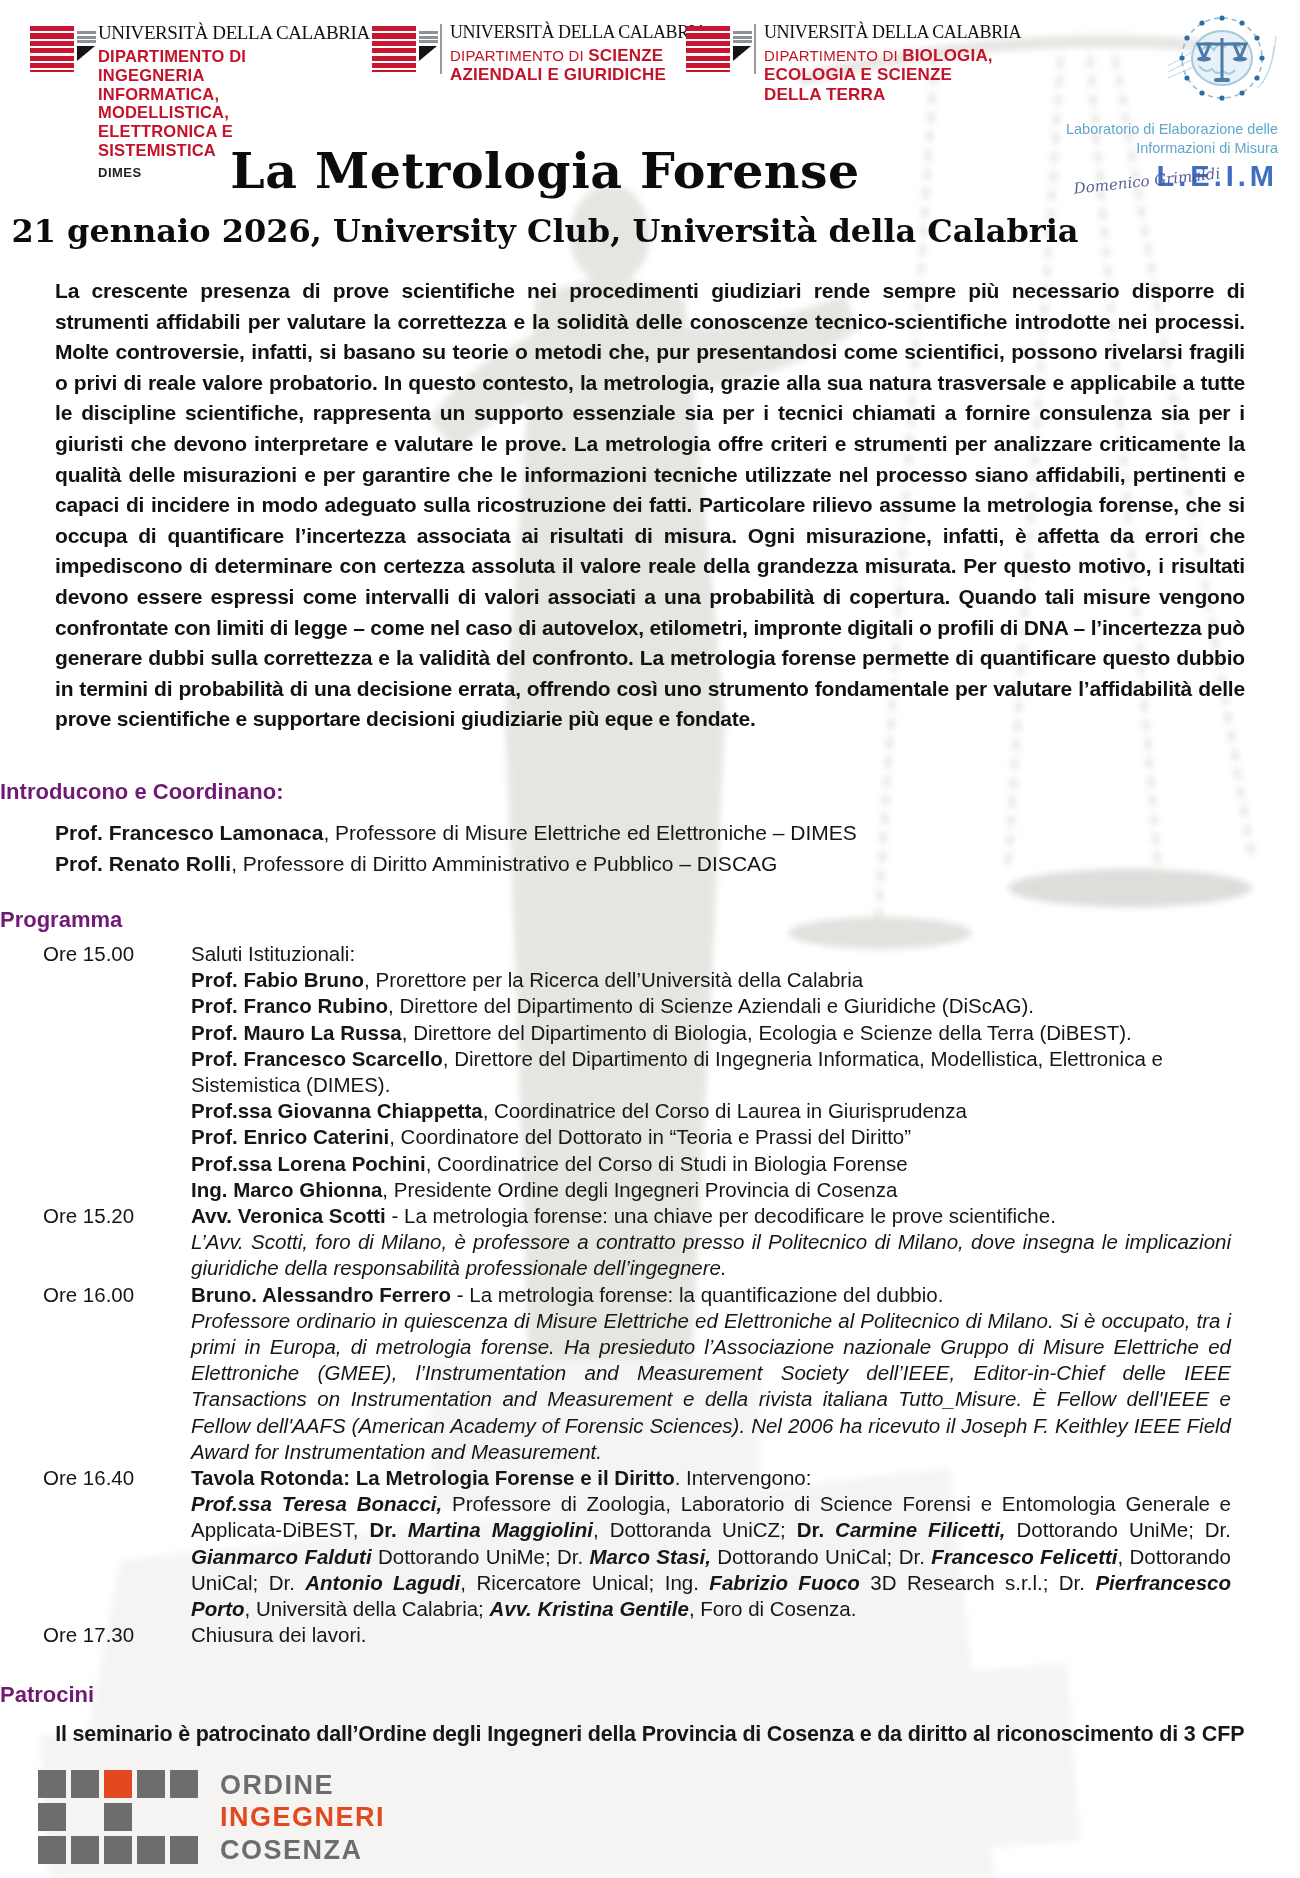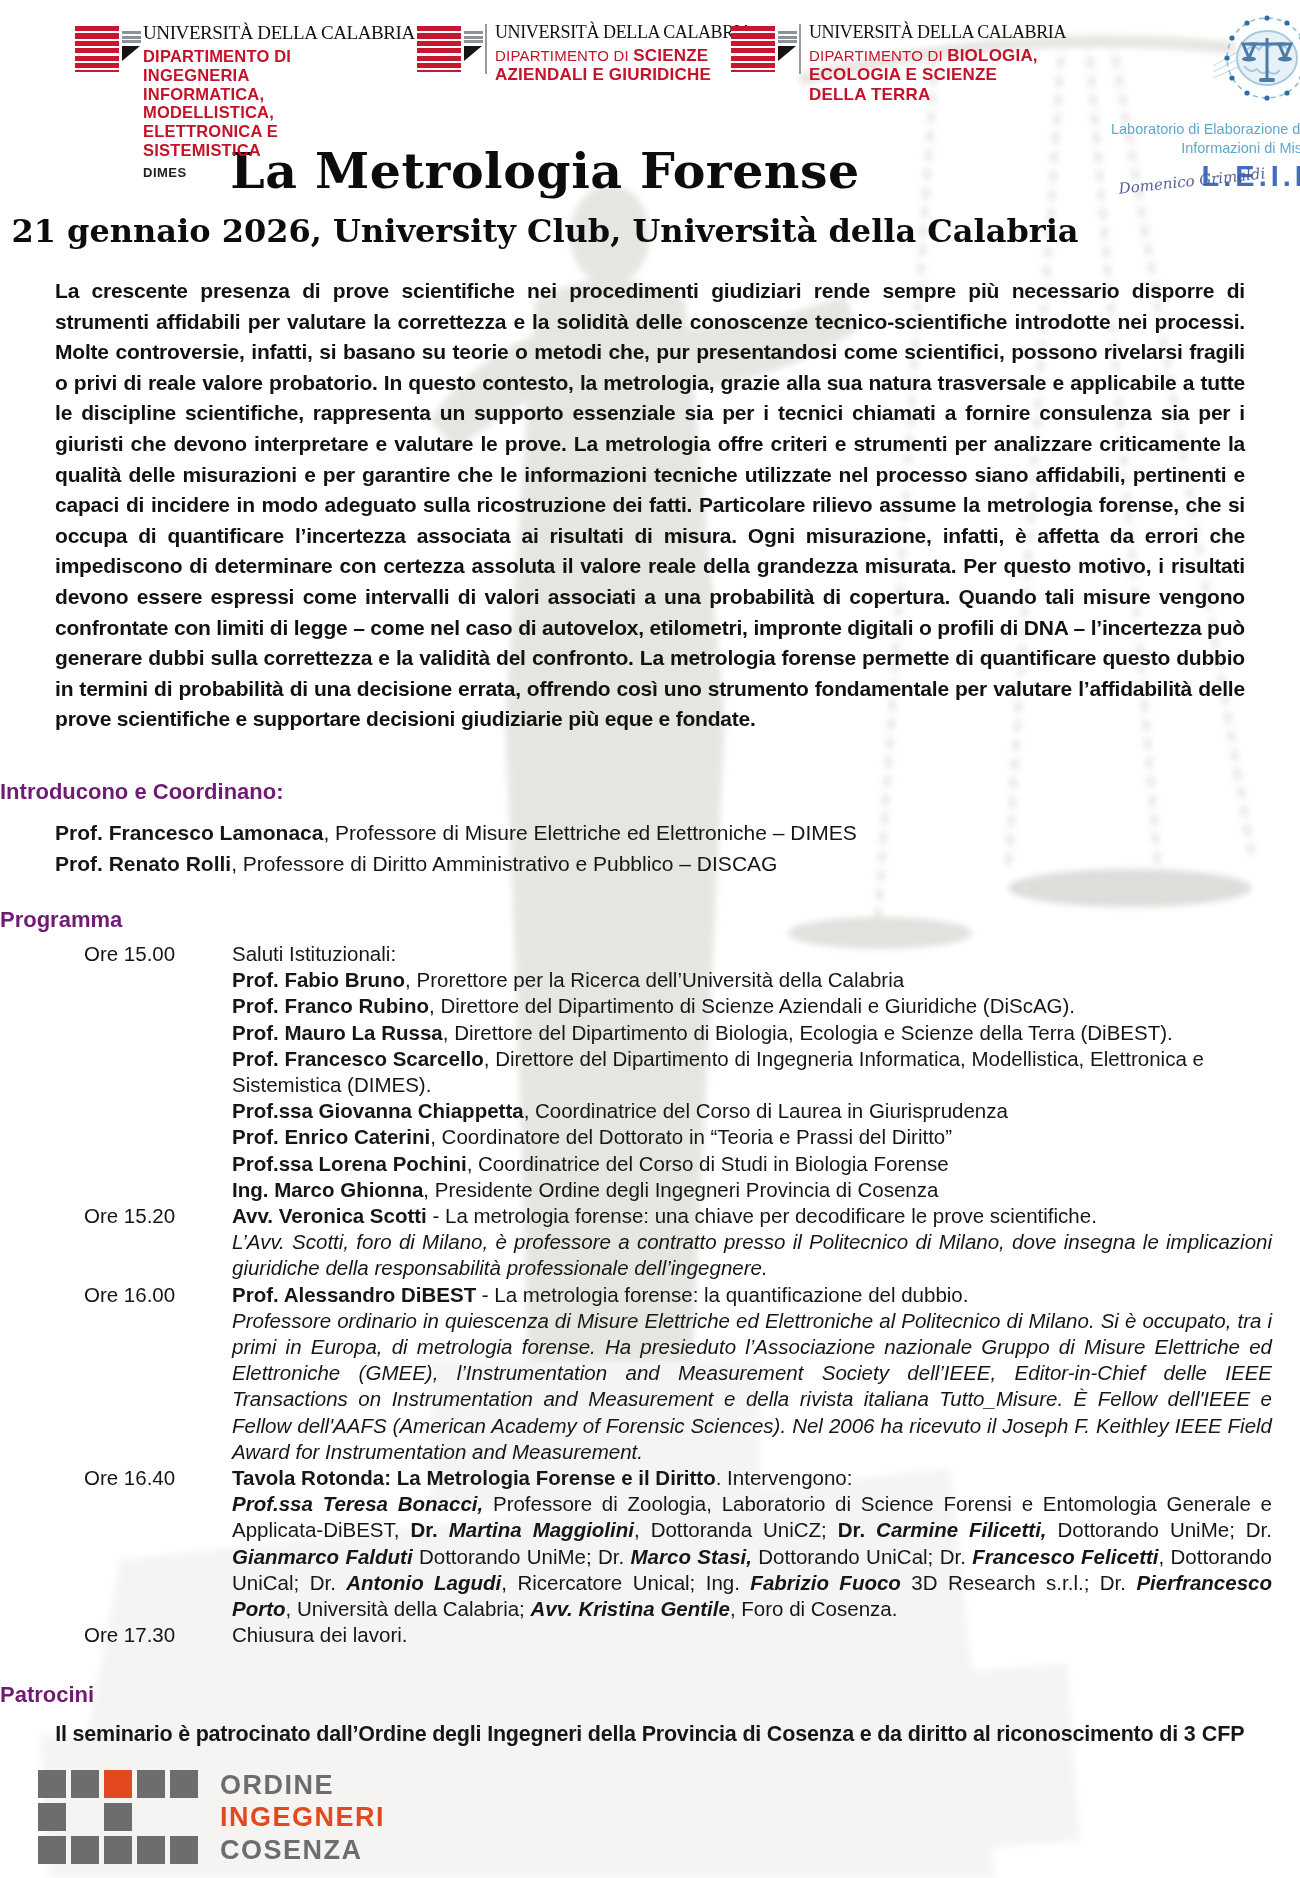--- a/index.html
+++ b/index.html
@@ -5,21 +5,21 @@
   html,body { margin:0; padding:0; background:#ffffff; }
   .page {
     position:relative; width:1300px; height:1878px; background:#ffffff;
     overflow:hidden; font-family:"Liberation Sans", sans-serif; color:#161616;
   }
   .content { position:relative; z-index:2; }
   
   .watermark { position:absolute; left:0; top:0; z-index:1; opacity:0.20; filter:blur(3px); }
 
   
-  .header { position:relative; height:142px;margin-left:45px; }
+  .header { position:relative; height:142px; }
   .logo-block { position:absolute; display:flex; align-items:flex-start; }
   .uni-icon { position:relative; width:68px; height:54px; flex:0 0 auto; }
   .uni-icon .red  { position:absolute; left:0; top:4px; width:44px; height:46px;
                     background:repeating-linear-gradient(to bottom,#c81530 0 5.2px,#ffffff 5.2px 7.4px); }
   .uni-icon .gray { position:absolute; left:47px; top:9px; width:19px; height:13px;
                     background:repeating-linear-gradient(to bottom,#8d9298 0 3px,#ffffff 3px 4.6px); }
   .uni-icon .tri  { position:absolute; left:47px; top:24px; width:0; height:0;
                     border-top:15px solid #141414; border-right:18px solid transparent; }
   .vdiv { width:2px; background:#9a9a9a; height:50px; margin:2px 8px 0 0; }
   .uni-name { font-family:"Liberation Serif", serif; font-size:18px; letter-spacing:-0.4px; color:#111; white-space:nowrap; }
@@ -52,21 +52,21 @@
            text-align:justify; letter-spacing:-0.2px; color:#111; }
 
   
   .sec-h { text-align:left; font-weight:bold; font-size:22px; color:#701a75; }
   .h-intro { margin-top:44px; }
   .people { margin:12px 55px 0 55px; font-size:21px; line-height:31px; }
   .people .b { font-weight:bold; }
   .h-prog { margin-top:28px; }
 
   .program { margin-top:8px; }
-  .prow { display:flex; padding-left:84px; }
+  .prow { display:flex; padding-left:43px; }
   .ptime { flex:0 0 148px; font-size:20.5px; line-height:26.2px; }
   .pcontent { flex:0 0 1040px; font-size:20.5px; line-height:26.2px; }
   .pline.just { text-align:justify; }
   .pline .b, .pline .bi { font-weight:bold; }
   .pline .i, .pline .bi { font-style:italic; }
   .pline.it { font-style:italic; }
 
   .h-patro { margin-top:34px; }
   .sponsor { margin:14px 50px 0 50px; text-align:center; font-weight:bold; font-size:21.5px; letter-spacing:-0.2px; }
   .sponsor .xb { letter-spacing:0; }
@@ -232,21 +232,21 @@
         <div class="prow">
           <div class="ptime">Ore 15.20</div>
           <div class="pcontent">
             <div class="pline"><span class="b">Avv. Veronica Scotti</span><span> - La metrologia forense: una chiave per decodificare le prove scientifiche.</span></div>
             <div class="pline just it"><span>L’Avv. Scotti, foro di Milano, è professore a contratto presso il Politecnico di Milano, dove insegna le implicazioni giuridiche della responsabilità professionale dell’ingegnere.</span></div>
           </div>
         </div>
         <div class="prow">
           <div class="ptime">Ore 16.00</div>
           <div class="pcontent">
-            <div class="pline"><span class="b">Prof. Alessandro DiBEST</span><span> - La metrologia forense: la quantificazione del dubbio.</span></div>
+            <div class="pline"><span class="b">Bruno. Alessandro Ferrero</span><span> - La metrologia forense: la quantificazione del dubbio.</span></div>
             <div class="pline just it"><span>Professore ordinario in quiescenza di Misure Elettriche ed Elettroniche al Politecnico di Milano. Si è occupato, tra i primi in Europa, di metrologia forense. Ha presieduto l’Associazione nazionale Gruppo di Misure Elettriche ed Elettroniche (GMEE), l’Instrumentation and Measurement Society dell’IEEE, Editor-in-Chief delle IEEE Transactions on Instrumentation and Measurement e della rivista italiana Tutto_Misure. È Fellow dell'IEEE e Fellow dell'AAFS (American Academy of Forensic Sciences). Nel 2006 ha ricevuto il Joseph F. Keithley IEEE Field Award for Instrumentation and Measurement.</span></div>
           </div>
         </div>
         <div class="prow">
           <div class="ptime">Ore 16.40</div>
           <div class="pcontent">
             <div class="pline"><span class="b">Tavola Rotonda: La Metrologia Forense e il Diritto</span><span>. Intervengono:</span></div>
             <div class="pline just"><span class="bi">Prof.ssa Teresa Bonacci,</span><span> Professore di Zoologia, Laboratorio di Science Forensi e Entomologia Generale e Applicata-DiBEST, </span><span class="b">Dr. </span><span class="bi">Martina Maggiolini</span><span>, Dottoranda UniCZ; </span><span class="b">Dr. </span><span class="bi">Carmine Filicetti,</span><span> Dottorando UniMe; Dr. </span><span class="bi">Gianmarco Falduti</span><span> Dottorando UniMe; Dr. </span><span class="bi">Marco Stasi,</span><span> Dottorando UniCal; Dr. </span><span class="bi">Francesco Felicetti</span><span>, Dottorando UniCal; Dr. </span><span class="bi">Antonio Lagudi</span><span>, Ricercatore Unical; Ing. </span><span class="bi">Fabrizio Fuoco</span><span> 3D Research s.r.l.; Dr. </span><span class="bi">Pierfrancesco Porto</span><span>, Università della Calabria; </span><span class="bi">Avv. Kristina Gentile</span><span>, Foro di Cosenza.</span></div>
           </div>
         </div>

